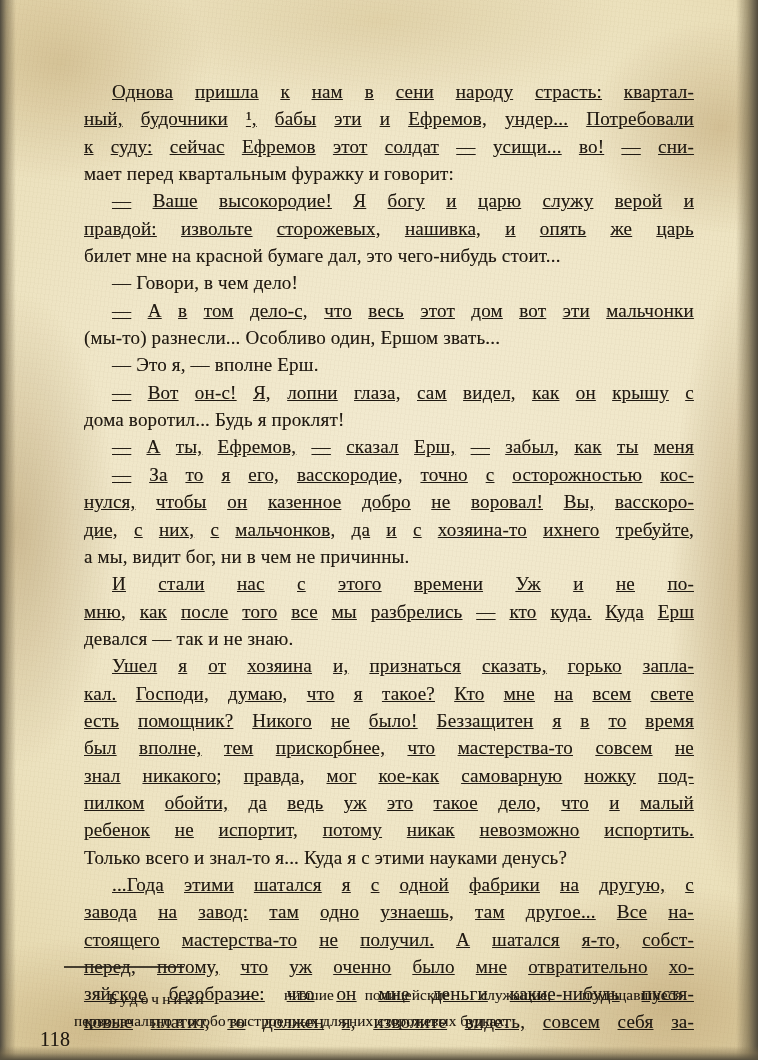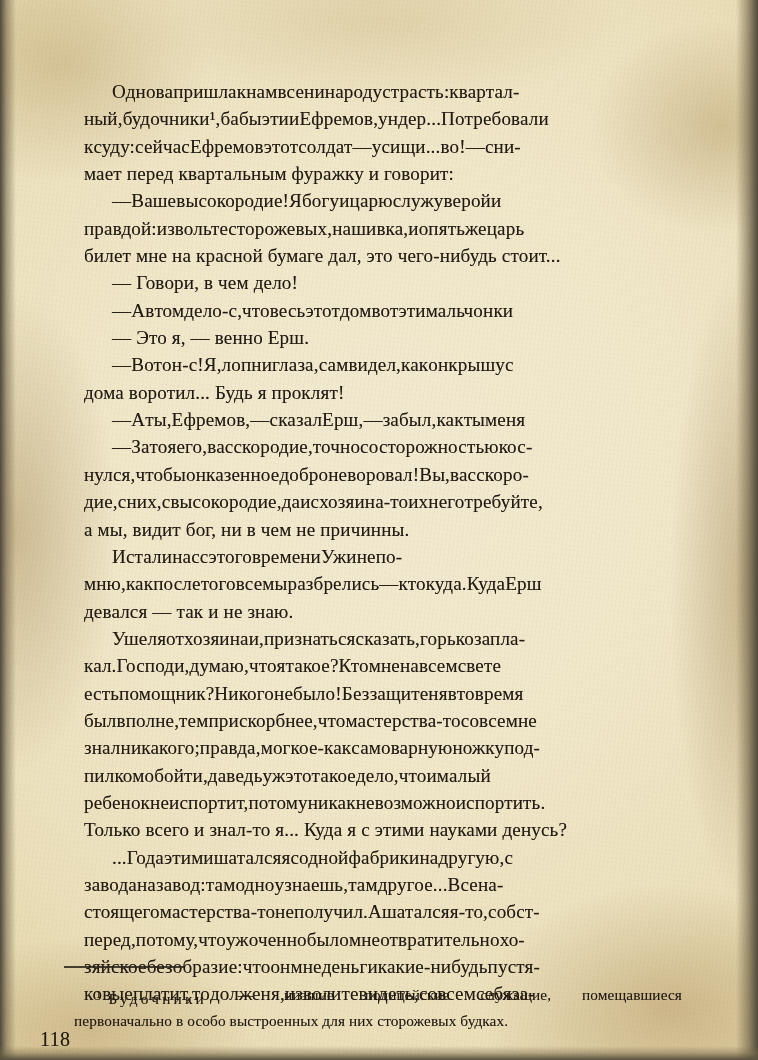--- a/index.html
+++ b/index.html
@@ -80,20 +80,22 @@
     text-indent: 0;
     letter-spacing: 0.15px;
   }
   .para .ln {
     display: block;
     white-space: nowrap;
   }
   
   .para .ln.j {
     display: flex;
+    justify-content: space-between;
+    text-decoration: underline;
   }
   .para .ln.j > span { white-space: pre; }
   .indent { padding-left: 28px; }
 
   .footnote-wrap {
     position: absolute;
     left: 58px;
     top: 966px;
     width: 640px;
   }
@@ -222,23 +224,24 @@
           <span>том</span>
           <span>дело-с,</span>
           <span>что</span>
           <span>весь</span>
           <span>этот</span>
           <span>дом</span>
           <span>вот</span>
           <span>эти</span>
           <span>мальчонки</span>
         </span>
-      </p>
-      <p class="para">
-        <span class="ln indent">— Это я, — венно Ерш.</span>
+        <span class="ln">(мы-то) разнесли... Особливо один, Ершом звать...</span>
+      </p>
+      <p class="para">
+        <span class="ln indent">— Это я, — вполне Ерш.</span>
       </p>
       <p class="para">
         <span class="ln j indent">
           <span>—</span>
           <span>Вот</span>
           <span>он-с!</span>
           <span>Я,</span>
           <span>лопни</span>
           <span>глаза,</span>
           <span>сам</span>
@@ -288,21 +291,21 @@
           <span>не</span>
           <span>воровал!</span>
           <span>Вы,</span>
           <span>васскоро-</span>
         </span>
         <span class="ln j">
           <span>дие,</span>
           <span>с</span>
           <span>них,</span>
           <span>с</span>
-          <span>высокородие,</span>
+          <span>мальчонков,</span>
           <span>да</span>
           <span>и</span>
           <span>с</span>
           <span>хозяина-то</span>
           <span>ихнего</span>
           <span>требуйте,</span>
         </span>
         <span class="ln">а мы, видит бог, ни в чем не причинны.</span>
       </p>
       <p class="para">

